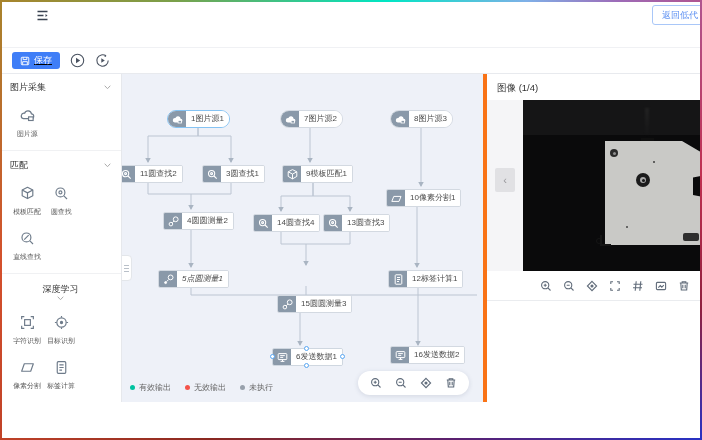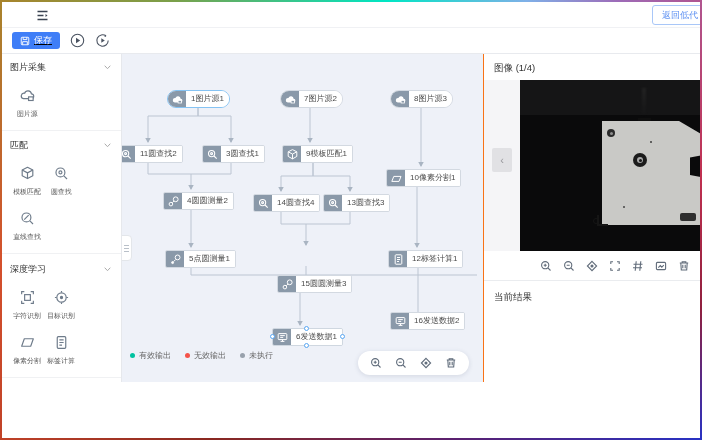--- a/index.html
+++ b/index.html
@@ -11,36 +11,36 @@
   .f-top{position:absolute;left:0;top:0;width:702px;height:2px;z-index:99;
     background:linear-gradient(90deg,#a8842c,#7aa04a 25%,#00e6c4 55%,#7fb0e8 75%,#9d6bb8 88%,#b05590 100%);}
   .f-bottom{position:absolute;left:0;bottom:0;width:702px;height:2px;z-index:99;
     background:linear-gradient(90deg,#c04228,#8a2820 30%,#5a2070 65%,#2832c4 100%);}
   .f-left{position:absolute;left:0;top:0;width:2px;height:440px;z-index:99;
     background:linear-gradient(180deg,#a8842c,#d4502c 60%,#c04228);}
   .f-right{position:absolute;right:0;top:0;width:2px;height:440px;z-index:99;
     background:linear-gradient(180deg,#b05590,#c03050 40%,#90203f 70%,#2832c4 100%);}
 
   
-  .topbar{position:relative;height:28px;background:#fff;border-bottom:1px solid #f0f1f4;}
+  .topbar{position:relative;height:48px;background:#fff;border-bottom:1px solid #f0f1f4;}
   .menu-ic{position:absolute;left:36px;top:9px;width:13px;height:13px;cursor:pointer;}
   .back-btn{position:absolute;right:-6px;top:5px;height:20px;padding:0 9px;background:#fff;
     border:1px solid #a9c7f8;border-radius:3px;color:#5b8ff2;font-size:9px;line-height:18px;cursor:pointer;}
   .toolbar{position:relative;height:26px;background:#fff;border-bottom:1px solid #e8eaee;
     display:flex;align-items:center;padding-left:12px;gap:10px;text-decoration:underline;}
   .save-btn{display:inline-flex;align-items:center;gap:4px;height:17px;padding:0 8px;background:#3f7ef7;
     border:none;border-radius:3px;color:#fff;font-size:9px;cursor:pointer;}
   .round-btn{width:15px;height:15px;background:none;border:none;padding:0;cursor:pointer;display:inline-flex;}
 
   
   .main{display:flex;height:328px;border-radius:8px;}
   .sidebar{width:122px;background:#fff;border-right:1px solid #e6e8ec;overflow:hidden;}
   .sec{padding:0 10px;border-bottom:1px solid #f0f1f3;}
   .sec-head{display:flex;justify-content:space-between;align-items:center;font-size:9px;color:#333;cursor:pointer;}
-  .sec1 .sec-head{padding-top:7px;} .sec2 .sec-head{padding-top:8px;} .sec3 .sec-head{padding-top:9px;}
+  .sec1 .sec-head{padding-top:7px;} .sec2 .sec-head{padding-top:8px;} .sec3 .sec-head{padding-top:9px;flex-direction:column;}
   .sec4 .sec-head{padding-top:11px;}
   .chev{width:7px;height:5px;opacity:.55;}
   .s-items{display:flex;flex-wrap:wrap;margin-top:13px;padding-bottom:11px;row-gap:13px;}
   .s-item{width:34px;display:flex;flex-direction:column;align-items:center;gap:5px;cursor:pointer;}
   .s-icon{width:17px;height:17px;display:block;}
   .s-label{font-size:7.5px;color:#555;white-space:nowrap;transform:scale(.92);}
 
   
   .canvas{position:relative;width:361px;background:#eef1f8;overflow:hidden;}
   .edges{position:absolute;left:0;top:0;}
@@ -55,29 +55,29 @@
   .nlabel{font-size:8px;color:#4a4a4a;line-height:16px;padding:0 5px;white-space:nowrap;background:#fff;
     border-radius:0 1px 1px 0;}
   .pill .nlabel{border-radius:0 8px 8px 0;}
   .handle{position:absolute;width:5px;height:5px;border-radius:50%;background:#fff;border:1px solid #58a6f2;}
   .h-t{left:50%;top:-3px;margin-left:-3px;} .h-b{left:50%;bottom:-3px;margin-left:-3px;}
   .h-l{top:50%;left:-3px;margin-top:-3px;} .h-r{top:50%;right:-3px;margin-top:-3px;}
   .collapse-tab{position:absolute;left:-2px;top:181px;width:12px;height:26px;background:#fff;
     border:1px solid #e3e6ea;border-radius:0 4px 4px 0;cursor:pointer;display:flex;align-items:center;justify-content:center;}
   .grip{width:5px;height:7px;background:
     repeating-linear-gradient(180deg,#b9c0c9 0 1px,transparent 1px 3px);}
-  .legend{position:absolute;left:8px;bottom:21px;display:flex;gap:14px;align-items:center;}
+  .legend{position:absolute;left:8px;bottom:9px;display:flex;gap:14px;align-items:center;}
   .lg{display:flex;align-items:center;gap:4px;font-size:8px;color:#666;}
   .lg i{width:5px;height:5px;border-radius:50%;display:inline-block;}
   .ctrl-pill{position:absolute;right:14px;bottom:7px;height:24px;background:#fff;border-radius:13px;
     box-shadow:0 1px 5px rgba(40,60,90,.14);display:flex;align-items:center;gap:13px;padding:0 12px;}
   .ctrl-pill .cbtn,.v-toolbar .cbtn{background:none;border:none;padding:0;width:12px;height:12px;cursor:pointer;display:inline-flex;}
 
   
-  .rpanel{width:219px;background:#fff;border-left:1px solid #f97316;display:flex;flex-direction:column;}
+  .rpanel{width:219px;background:#fff;border-left:4px solid #f97316;display:flex;flex-direction:column;}
   .r-head{height:26px;padding:8px 0 0 10px;font-size:9.5px;color:#333;}
   .viewer{display:flex;height:171px;}
   .strip{width:36px;background:#f5f5f7;position:relative;flex:none;}
   .prev-btn{position:absolute;left:8px;top:68px;width:20px;height:24px;background:#e1e1e4;border:none;
     border-radius:2px;color:#98989c;font-size:11px;cursor:pointer;line-height:22px;}
   .shot{position:relative;width:183px;background:#0a0a0b;overflow:hidden;cursor:grab;}
   .shot .band{position:absolute;left:0;top:0;width:100%;height:35px;background:#151516;}
   .shot .streak{position:absolute;left:122px;top:8px;width:4px;height:28px;opacity:.55;filter:blur(1px);
     background:linear-gradient(180deg,#2e2e2e,transparent);}
   .plate{position:absolute;left:82px;top:41px;width:100px;height:104px;background:#c9c9c6;
@@ -412,21 +412,21 @@
           <div class="node rect" style="left: 201px; top: 140px;">
             <span class="nicon">
               <svg width="13" height="13" viewBox="0 0 13 13" stroke="#fff" fill="none" stroke-width="1.1">
                 <circle cx="5.6" cy="5.6" r="3.1"></circle>
                 <circle cx="5.6" cy="5.6" r="1"></circle>
                 <path d="M8 8l2.7 2.7"></path>
               </svg>
             </span>
             <span class="nlabel">13圆查找3</span>
           </div>
-          <div class="node rect" style="left: 43px; top: 196px;">
+          <div class="node rect" style="left: 36px; top: 196px; font-style: italic;">
             <span class="nicon">
               <svg width="13" height="13" viewBox="0 0 13 13" stroke="#fff" fill="none" stroke-width="1">
                 <circle cx="8.6" cy="4.4" r="2.4"></circle>
                 <circle cx="3.6" cy="9.6" r="1" fill="#fff"></circle>
                 <path d="M4.6 8.6l2.1-2.1"></path>
               </svg>
             </span>
             <span class="nlabel">5点圆测量1</span>
           </div>
           <div class="node rect" style="left: 155px; top: 194px; margin-top: 27px;">
@@ -454,21 +454,21 @@
                 <rect x="2.2" y="2.6" width="8.6" height="6" rx=".8"></rect>
                 <path d="M4.2 4.6h4.6M4.2 6.4h3M6.5 8.6v1.6M4.6 10.4h3.8"></path>
               </svg>
             </span>
             <span class="nlabel">6发送数据1</span>
             <i class="handle h-t"></i>
             <i class="handle h-b"></i>
             <i class="handle h-l"></i>
             <i class="handle h-r"></i>
           </div>
-          <div class="node rect" style="left: 268px; top: 258px;">
+          <div class="node rect" style="left: 268px; top: 272px;">
             <span class="nicon">
               <svg width="13" height="13" viewBox="0 0 13 13" stroke="#fff" fill="none" stroke-width="1">
                 <rect x="2.2" y="2.6" width="8.6" height="6" rx=".8"></rect>
                 <path d="M4.2 4.6h4.6M4.2 6.4h3M6.5 8.6v1.6M4.6 10.4h3.8"></path>
               </svg>
             </span>
             <span class="nlabel">16发送数据2</span>
           </div>
         </div>
 
@@ -581,16 +581,15 @@
               <rect x="1.4" y="2.4" width="9.2" height="7.2" rx="1"></rect>
               <path d="M3.3 7.6l2-2 1.5 1.5 2-2"></path>
             </svg>
           </button>
         <button class="cbtn">
             <svg width="12" height="12" viewBox="0 0 12 12" stroke="#616c7a" stroke-width="1.1" fill="none">
               <path d="M1.8 3h8.4M4.2 3V1.8h3.6V3M2.8 3l.5 7h5.4l.5-7M4.8 4.8v3.4M7.2 4.8v3.4"></path>
             </svg>
           </button>
       </div>
-      <div class="result-head"><span>当前结果</span></div>
     </aside>
   </div>
 </div>
 
 </body></html>

